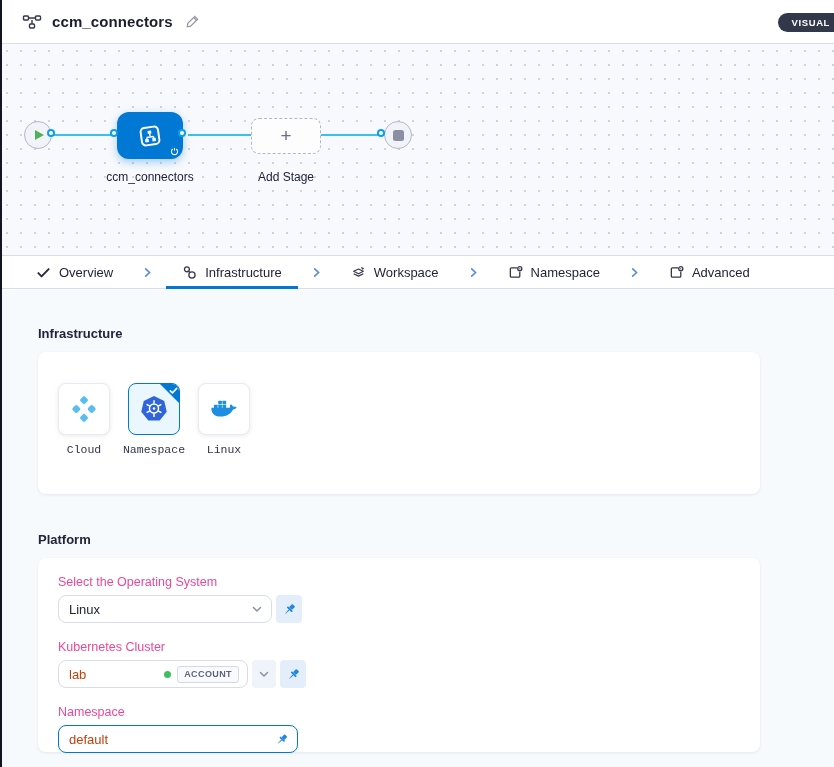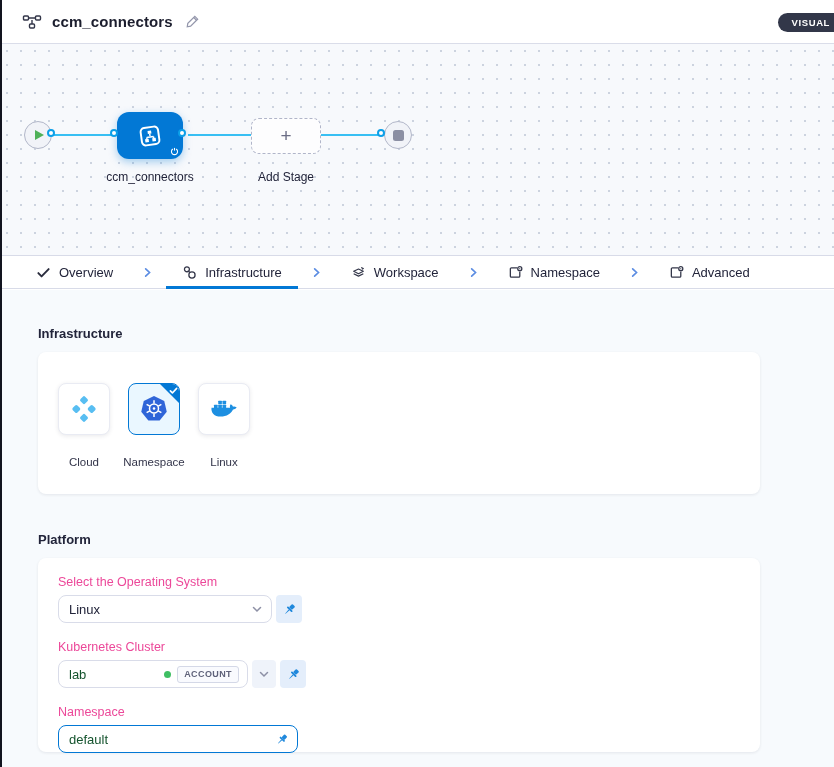--- a/index.html
+++ b/index.html
@@ -61,27 +61,27 @@
   .card-desc { font-size:13px; color:#22243a; }
   .opt-row { display:flex; gap:18px; margin-top:14px; }
   .opt { width:52px; display:flex; flex-direction:column; align-items:center; cursor:pointer; }
   .opt-tile { position:relative; width:52px; height:52px; background:#fff; border-radius:8px;
               border:1px solid #e9ebf3; box-shadow:0 1px 4px rgba(40,41,61,.10);
               display:flex; align-items:center; justify-content:center; overflow:hidden; }
   .opt.selected .opt-tile { background:#eaf7ff; border:1px solid #0278d5; box-shadow:none; }
   .corner-check { position:absolute; top:0; right:0; width:0; height:0;
                   border-top:19px solid #0278d5; border-left:19px solid transparent; }
   .corner-check svg { position:absolute; top:-17px; right:1px; width:9px; height:9px; }
-  .opt-label { margin-top:21px; font-size:11.5px; color:#33354a; white-space:nowrap; }
+  .opt-label { margin-top:8px; font-size:11.5px; color:#33354a; white-space:nowrap;font-family:Liberation Mono, monospace; }
 
   .field-label { font-size:12.5px; color:#ec4899; font-weight:500; }
   .field-row { display:flex; align-items:center; margin-top:6px; }
   .combo { height:28px; background:#fff; border:1px solid #d9dce9; border-radius:8px;
            display:flex; align-items:center; padding:0 8px 0 10px; }
-  .combo input { border:none; outline:none; font-size:13px; color:#14532d; font-family:inherit;
+  .combo input { border:none; outline:none; font-size:13px; color:#c2410c; font-family:inherit;
                  background:transparent; width:100%; height:100%; padding:0; }
   .combo .val { font-size:13px; color:#22243a; flex:1; }
   .seg { height:28px; border-radius:4px; margin-left:4px; display:flex; align-items:center;
          justify-content:center; cursor:pointer; }
   .chev-seg { width:24px; background:#eff3fa; }
   .pin-seg { width:26px; background:#e4eefb; }
   .status-dot { width:7px; height:7px; border-radius:50%; background:#3fbf63; flex:none; margin-right:6px; }
   .scope-badge { font-size:9px; font-weight:600; letter-spacing:.4px; color:#5f627a;
                  border:1px solid #d4d8e7; background:#f9fafe; border-radius:3px; padding:2.5px 6px; flex:none; }
   #os-select { width:214px; justify-content:space-between; cursor:pointer; }

